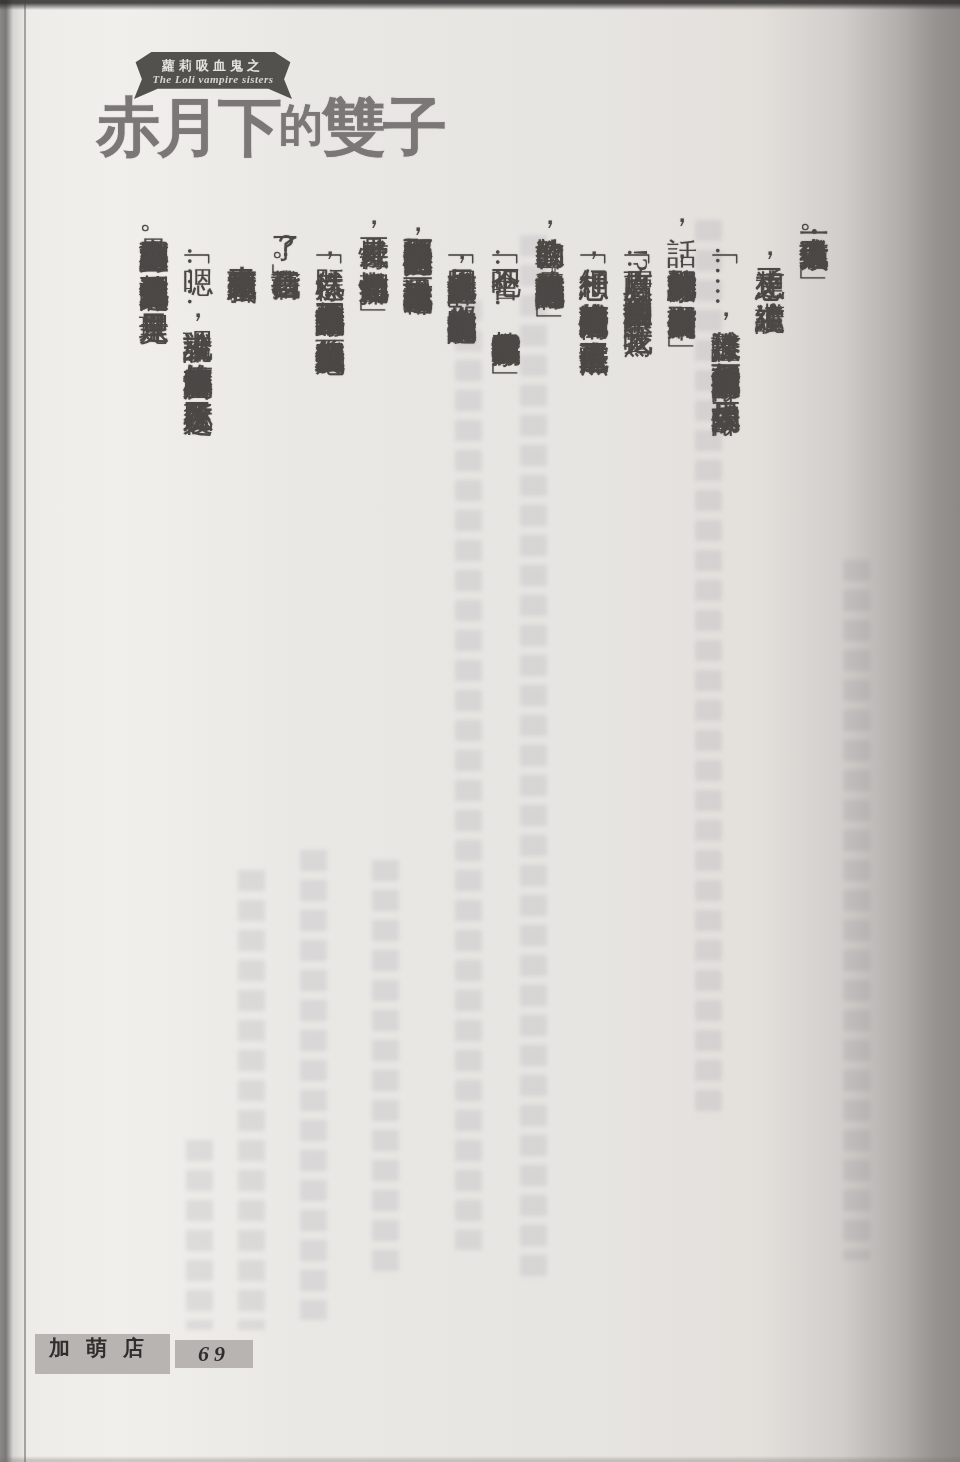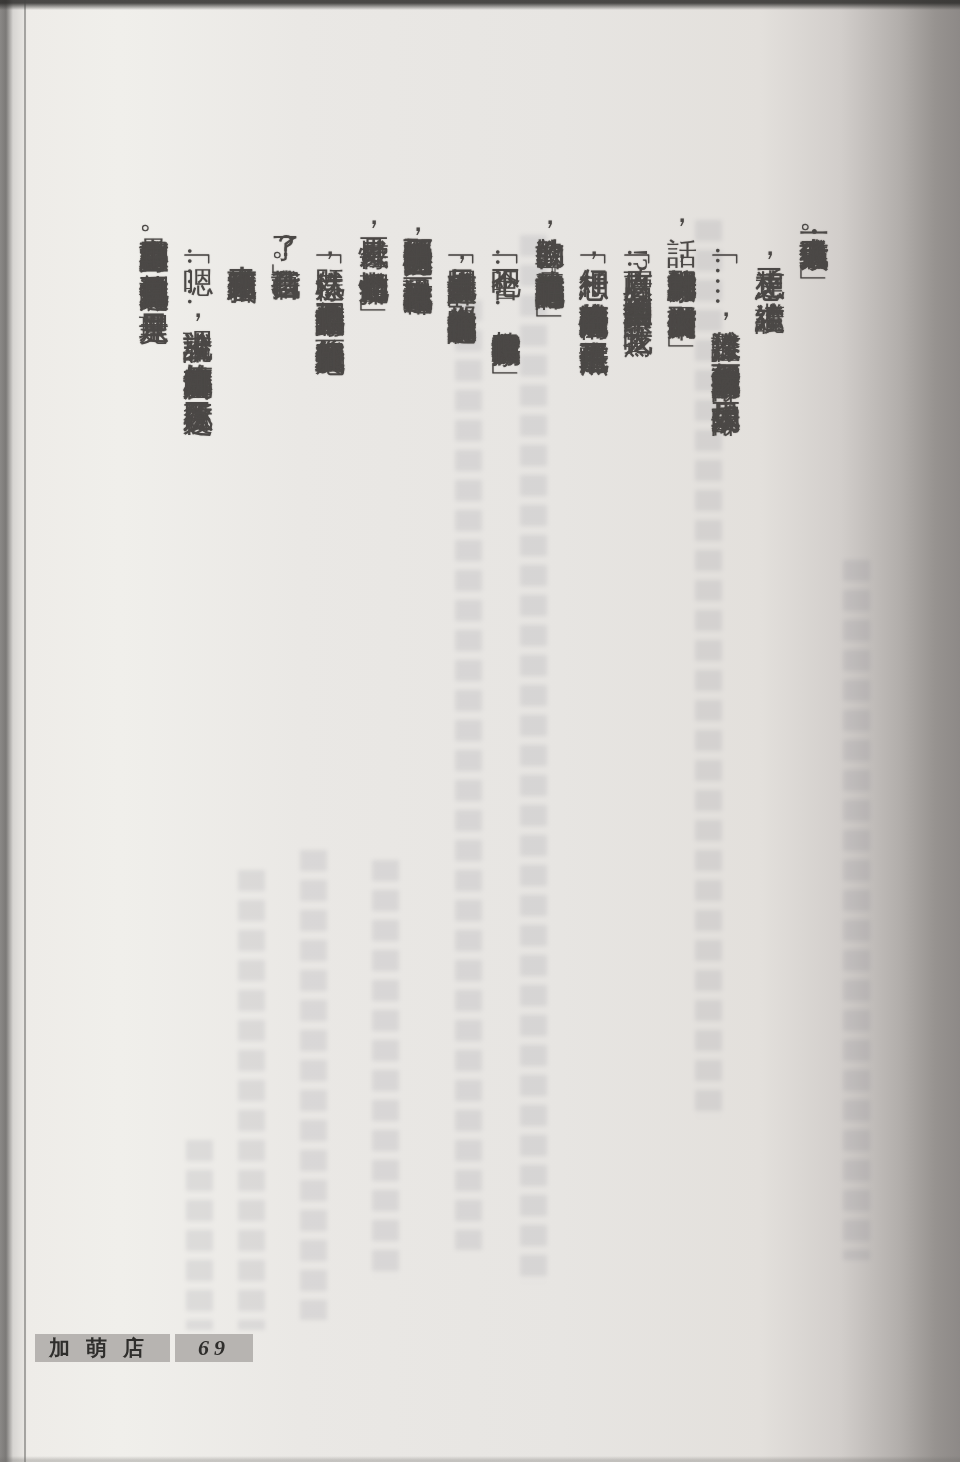--- a/index.html
+++ b/index.html
@@ -53,34 +53,39 @@
     color:var(--ink,#4b4846);
     text-shadow:0 0 1.2px rgba(75,70,65,.38);
   }
   .tcol{white-space:nowrap;}
   .tcol.indent{text-indent:31px;}
 
   
   .footer{position:absolute;left:35px;top:1334px;display:flex;align-items:center;}
   .badge{background:var(--badge_bg,#b7b4b1);color:var(--badge_text,#2f2e2c);
     height:28px;display:flex;align-items:center;}
-  .badge.shop{padding:0 10px 0 14px;font-family:"Liberation Sans","DejaVu Sans",sans-serif;
+  .badge.shop{padding:0 10px 12px 14px;font-family:"Liberation Sans","DejaVu Sans",sans-serif;
     font-size:21px;letter-spacing:16px;font-weight:bold;}
   .badge.num{margin-left:5px;padding:0 23px;font-size:22px;letter-spacing:5px;
     font-style:italic;font-weight:bold;}
 </style>
 </head>
 <body>
 
 <div class="page">
 
   <div class="top-edge"></div>
   <div class="binding-line"></div>
   <div class="bottom-edge"></div>
 
+  <div class="ribbon">
+    <div class="l1">蘿莉吸血鬼之</div>
+    <div class="l2">The Loli vampire sisters</div>
+  </div>
+  <div class="booktitle"><span class="big">赤月下</span><span class="particle">的</span><span class="big">雙子</span></div>
 
   <div class="bleed" style="left:843px;top:560px;height:700px;"></div>
   <div class="bleed" style="left:695px;top:220px;height:900px;"></div>
   <div class="bleed" style="left:520px;top:235px;height:1050px;"></div>
   <div class="bleed" style="left:455px;top:300px;height:950px;"></div>
   <div class="bleed" style="left:372px;top:860px;height:420px;"></div>
   <div class="bleed" style="left:300px;top:850px;height:470px;"></div>
   <div class="bleed" style="left:238px;top:870px;height:460px;"></div>
   <div class="bleed" style="left:186px;top:1140px;height:190px;"></div>
 

